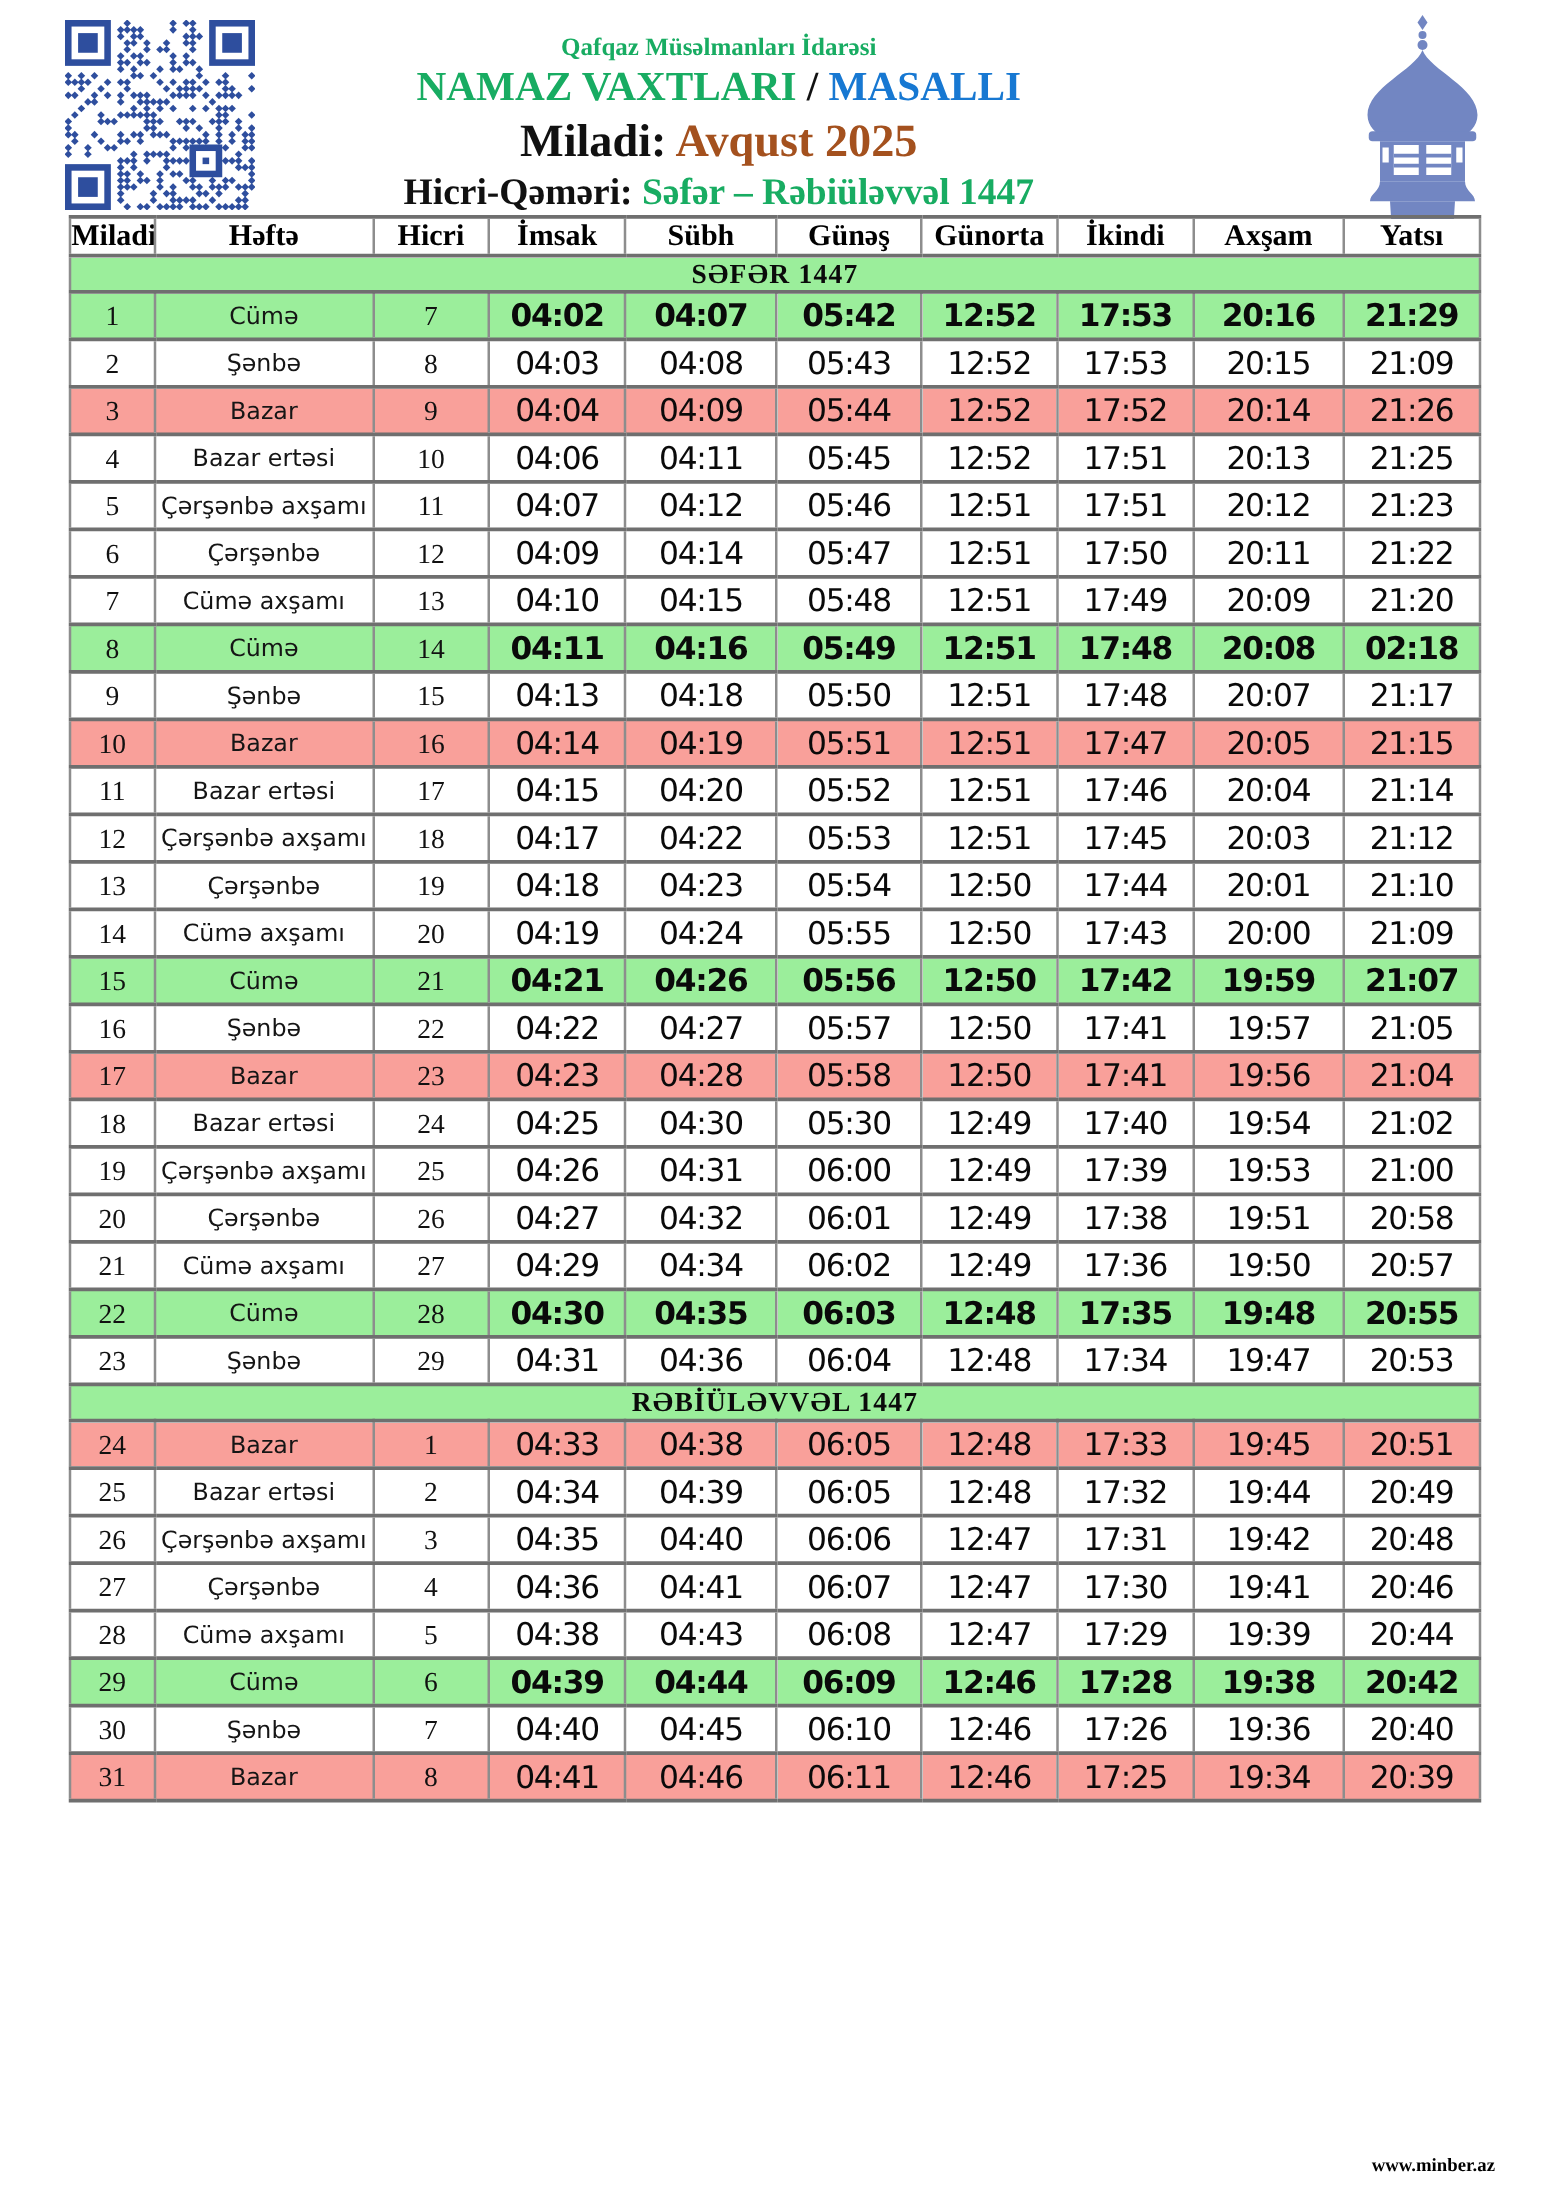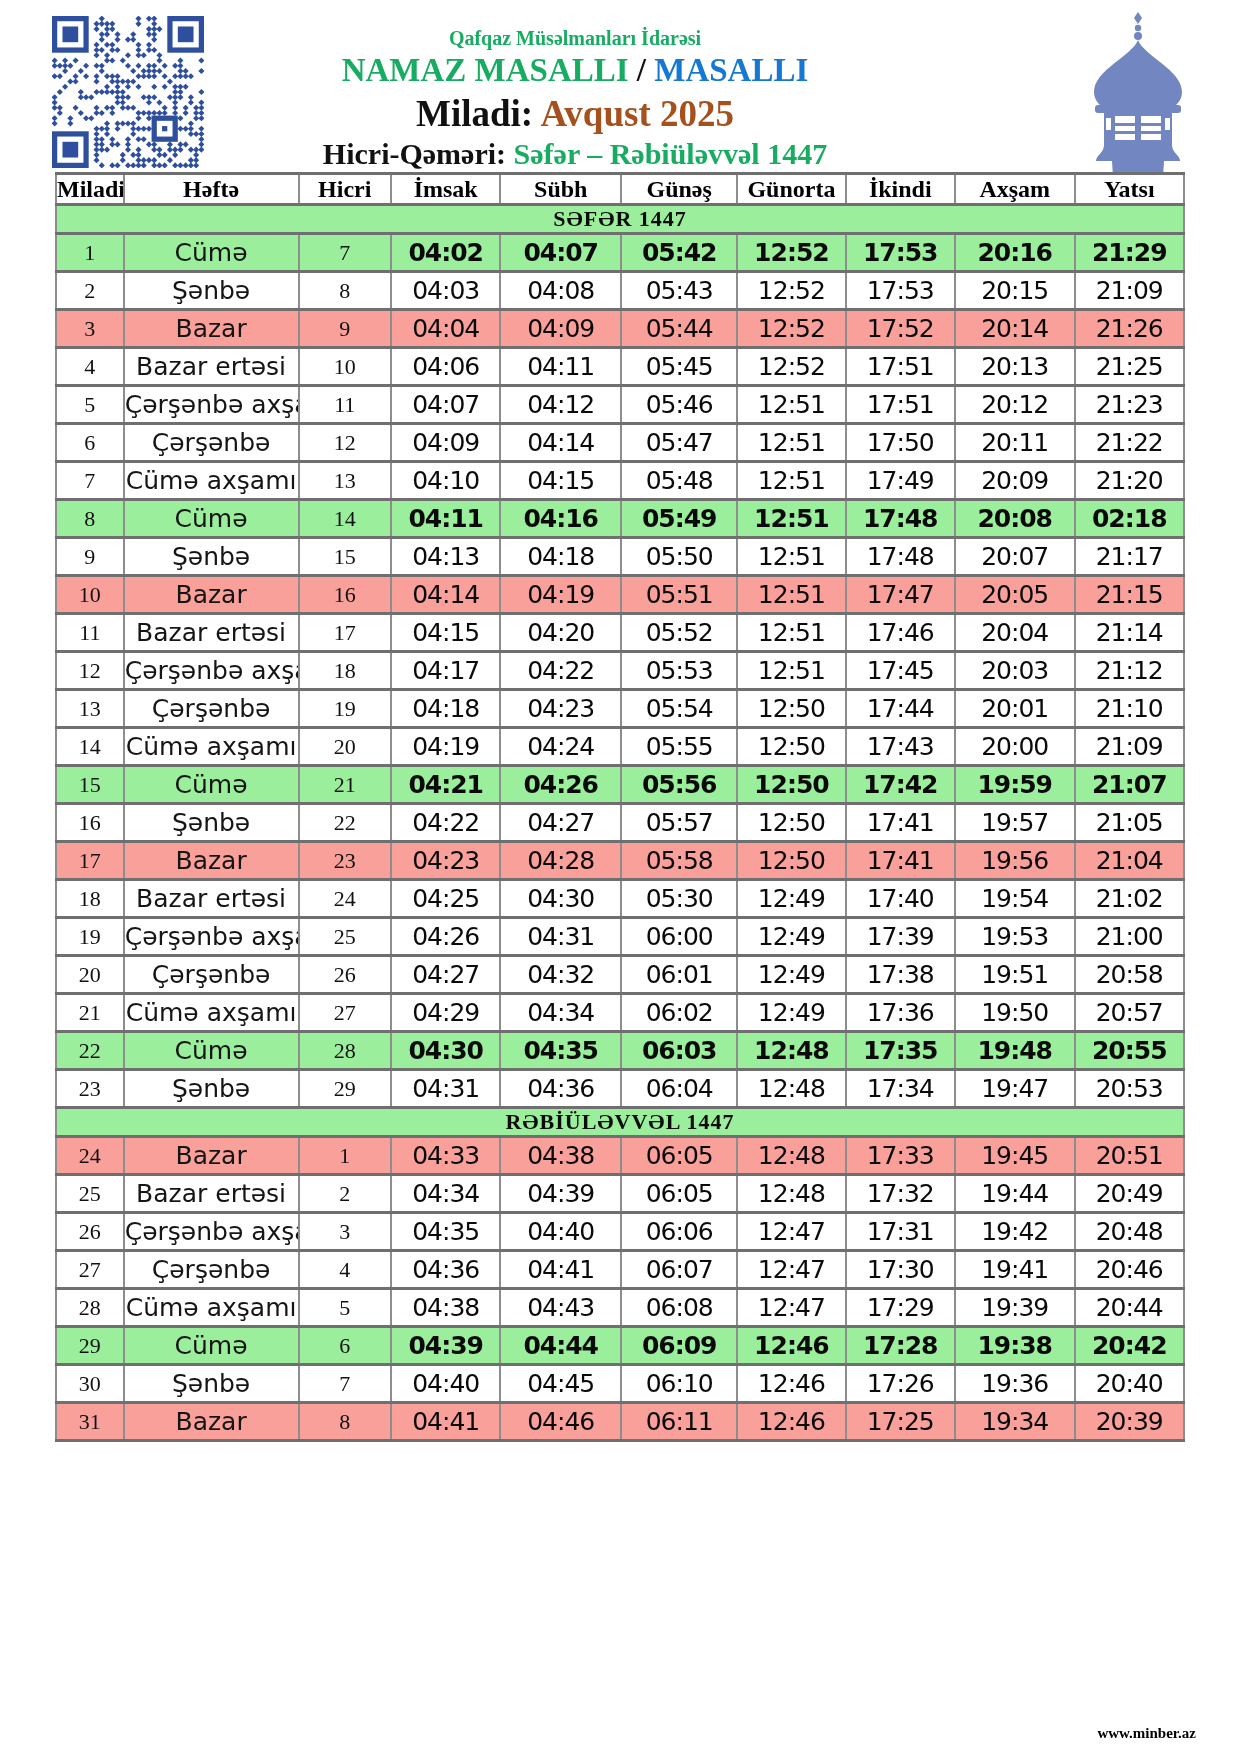--- a/index.html
+++ b/index.html
@@ -51,21 +51,21 @@
     height:20px;font-size:22px;font-weight:bold;color:#0b0b0b;
     letter-spacing:1px;
     background:#9BEE9B;
     font-family:"Liberation Serif","DejaVu Serif",serif;
   }
   td.c-miladi,td.c-hicri{
     font-size:22px;color:#111111;
     font-family:"Liberation Serif","DejaVu Serif",serif;
   }
   td.c-hafta{
-    font-size:25px;color:#151515;
+    font-size:19px;color:#151515;
     font-family:"DejaVu Sans","Liberation Sans",sans-serif;
     letter-spacing:0px;
   }
   td.c-time{
     font-size:25px;color:#0a0a0a;
     font-family:"DejaVu Sans","Liberation Sans",sans-serif;
     letter-spacing:-1px;
   }
   tr.hl-green td{background:#9BEE9B;}
   tr.hl-red td{background:#F9A09A;}
@@ -368,21 +368,21 @@
       <rect x="5" y="115" width="25" height="25" fill="#fff"></rect>
       <rect x="10" y="120" width="15" height="15" fill="#2E4E9E"></rect>
       <rect x="95" y="95" width="25" height="25" fill="#2E4E9E"></rect>
       <rect x="100" y="100" width="15" height="15" fill="#fff"></rect>
       <rect x="105" y="105" width="5" height="5" fill="#2E4E9E"></rect>
     </svg>
 
   <div class="masthead">
     <div class="m-line m-org">Qafqaz Müsəlmanları İdarəsi</div>
     <div class="m-line m-title">
-      <span class="t-main">NAMAZ MASALLI</span><span class="t-sep"> / </span><span class="t-city">MASALLI</span>
+      <span class="t-main">NAMAZ VAXTLARI</span><span class="t-sep"> / </span><span class="t-city">MASALLI</span>
     </div>
     <div class="m-line m-miladi">
       <span>Miladi: </span><span class="v">Avqust 2025</span>
     </div>
     <div class="m-line m-hicri">
       <span>Hicri-Qəməri: </span><span class="v">Səfər – Rəbiüləvvəl 1447</span>
     </div>
   </div>
 
   <svg class="minaret" viewBox="0 0 112 180">

